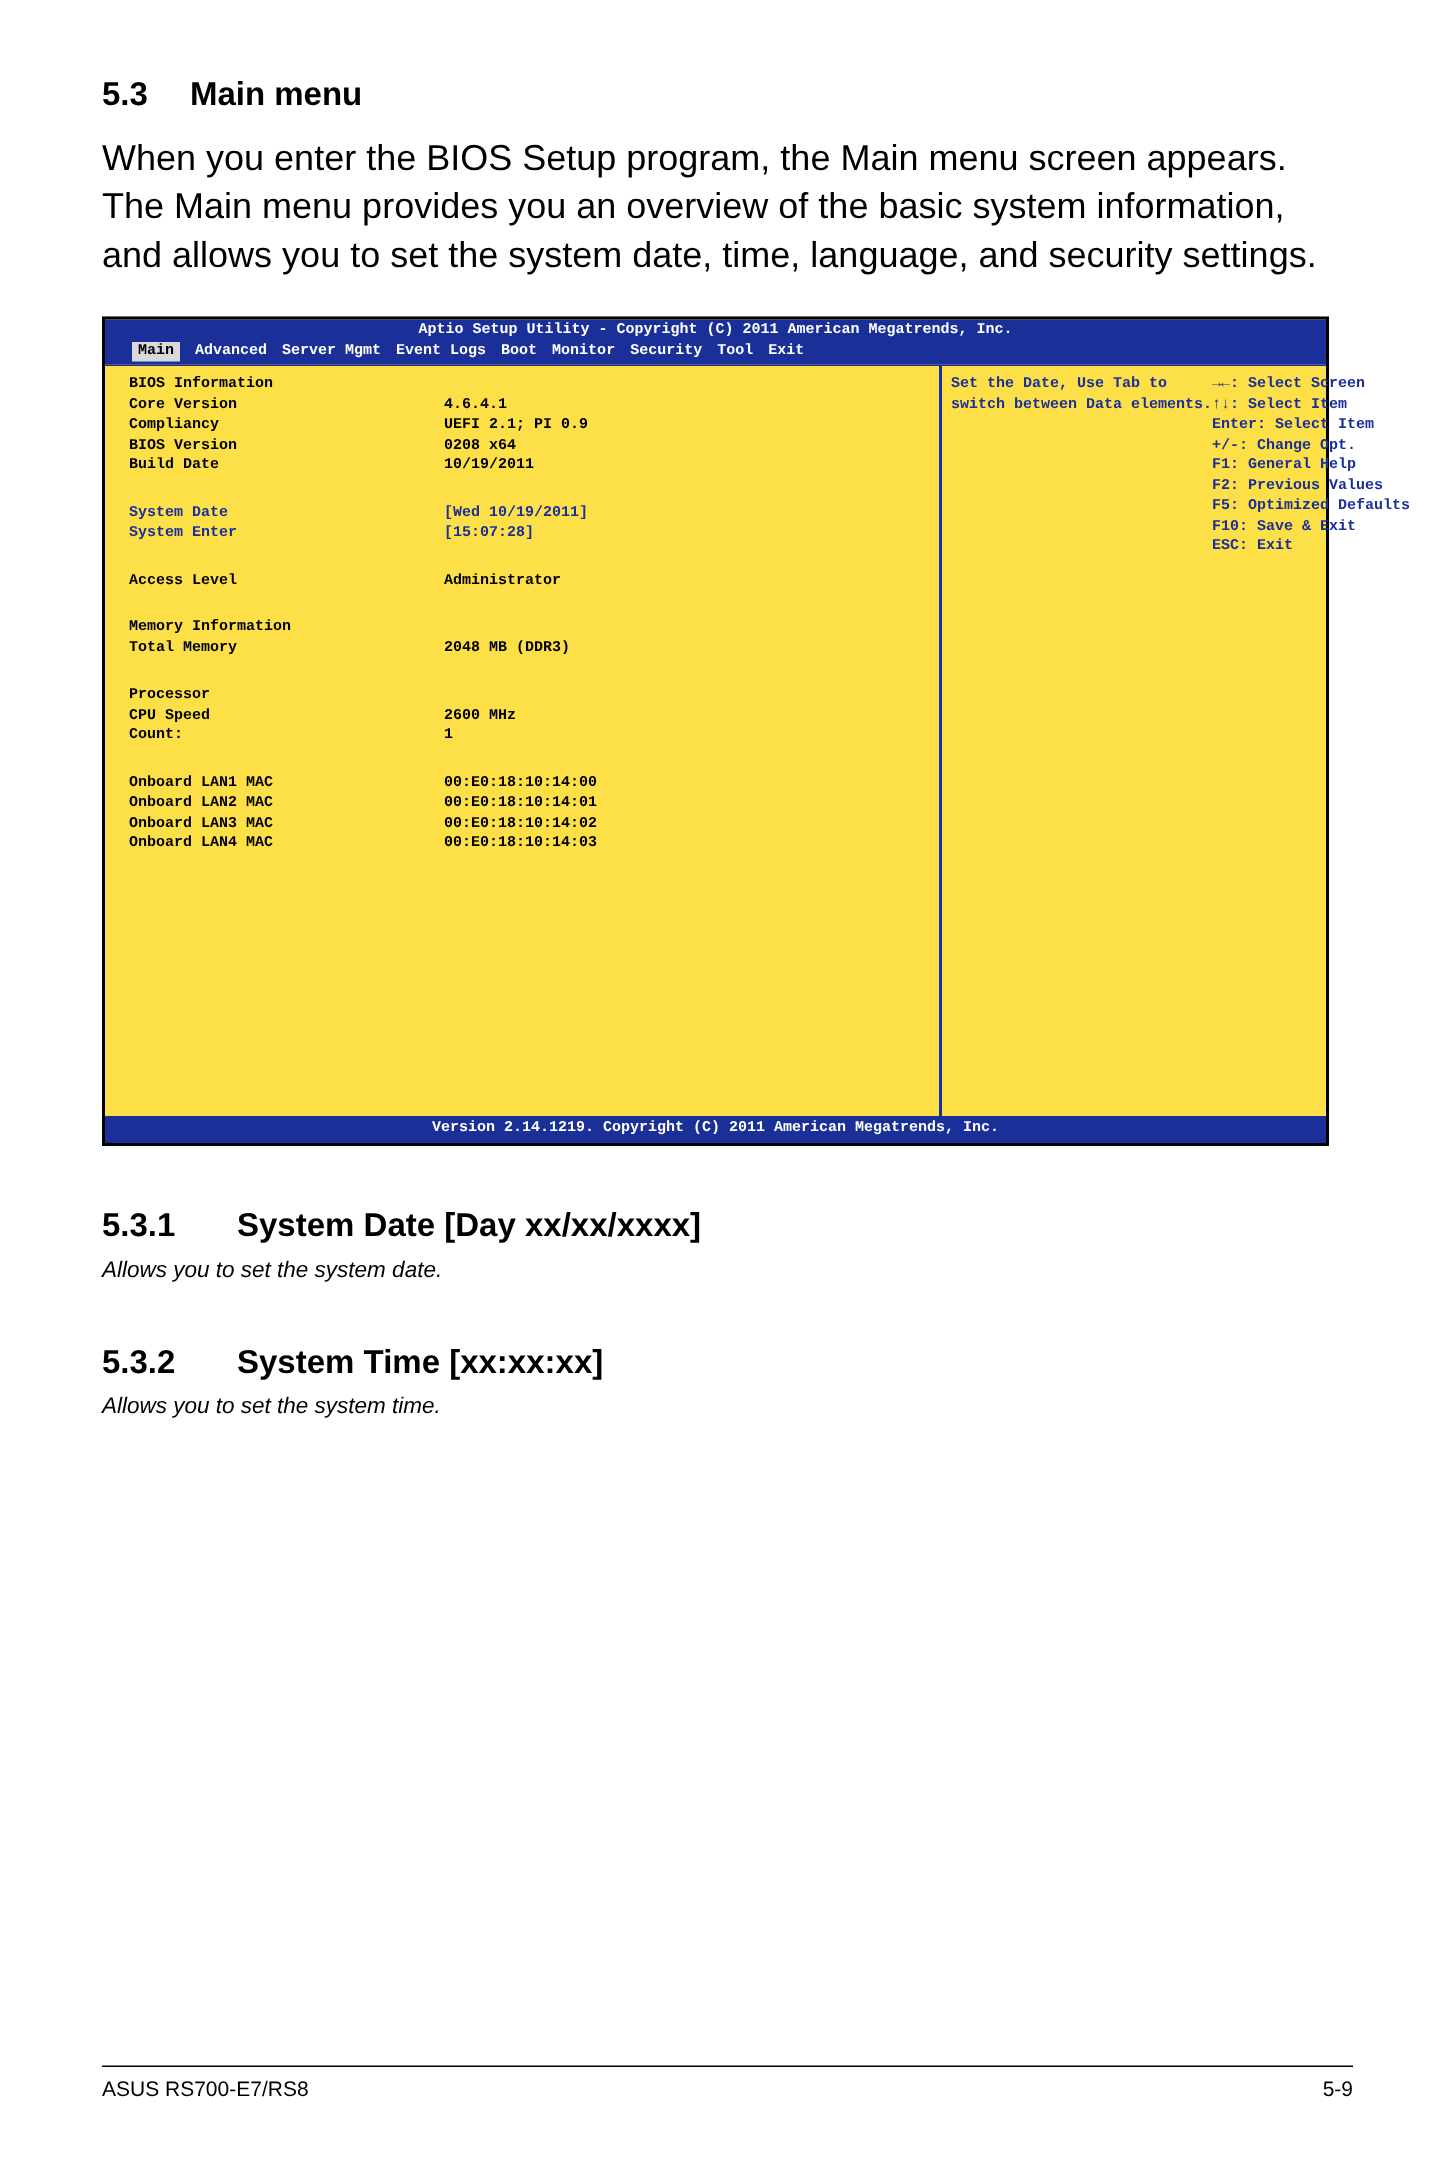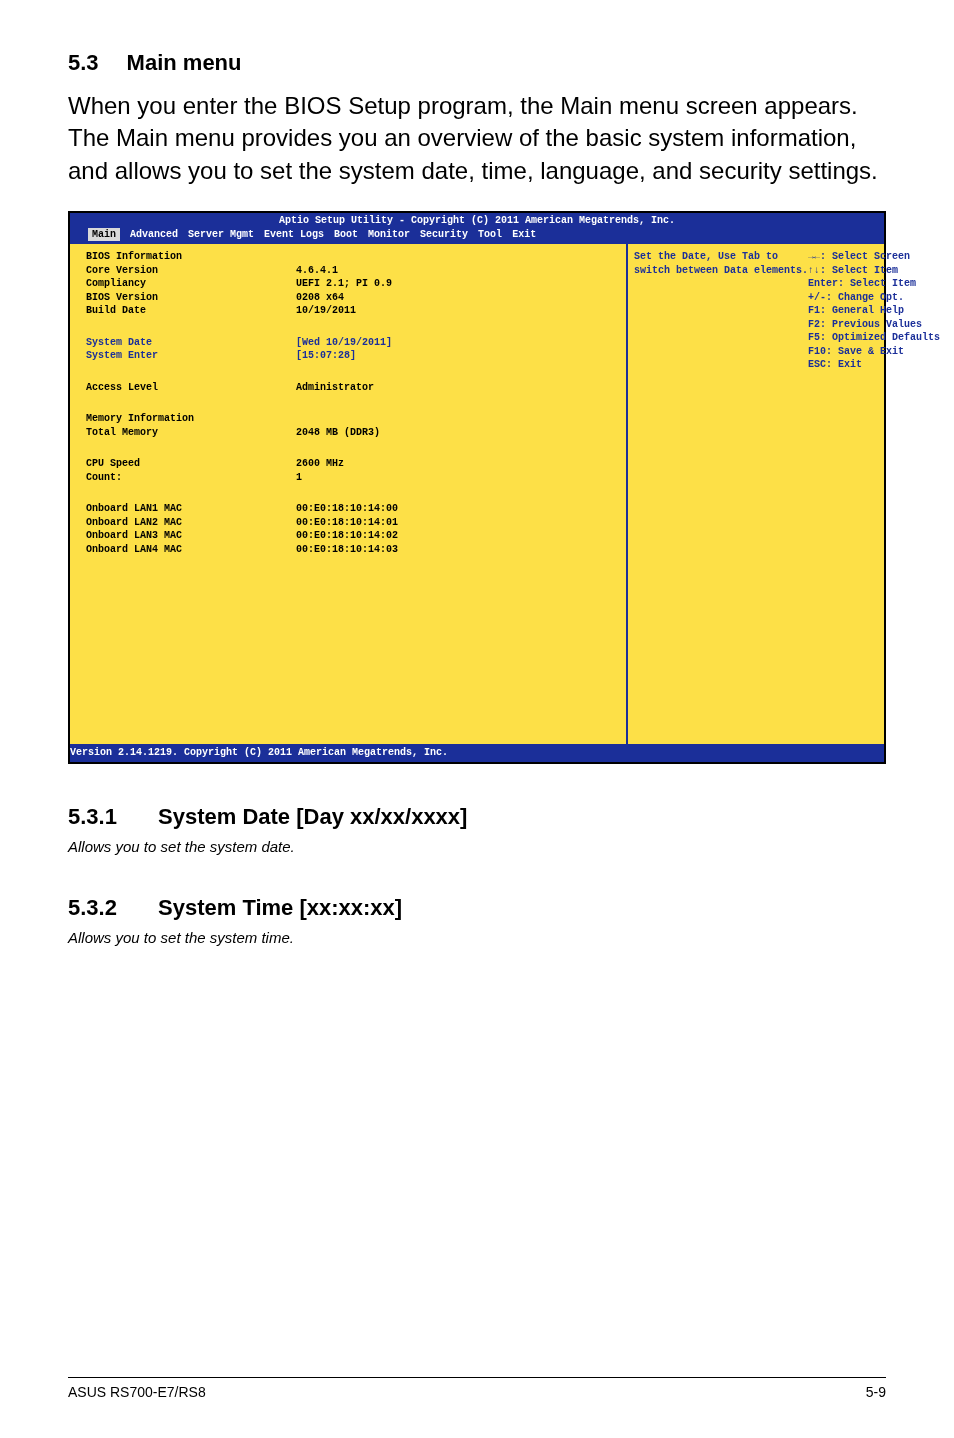--- a/index.html
+++ b/index.html
@@ -62,42 +62,42 @@
   }
   .kv-row { display: flex; }
   .kv-label { width: 210px; }
   .kv-value { flex: 1; }
   .highlight { color: #1b2f99; }
   .bios-section-gap { height: 18px; }
   .help-text div { white-space: nowrap; }
   .bios-footer {
     background: #1b2f99;
     color: #fff;
-    text-align: left;
+    text-align: center;
     padding: 2px 0;
   }
 
   h2.subhead {
     font-size: 22px;
     font-weight: bold;
     margin-top: 40px;
     margin-bottom: 8px;
   }
   h2.subhead .num { display: inline-block; width: 90px; }
   p.subtext {
     font-size: 15px;
     margin-bottom: 10px;
     font-style: italic;
   }
 
   .page-footer {
     position: absolute;
     bottom: 38px;
     left: 68px;
-    right: 68px;
+    right: 52px;
     border-top: 1px solid #000;
     padding-top: 6px;
     font-size: 14px;
     display: flex;
     justify-content: space-between;
   }
 </style>
 </head>
 <body>
 
@@ -162,20 +162,23 @@
       <div class="bios-section-gap"></div>
       <div class="kv-row">
           <span class="kv-label">Memory Information</span>
         </div>
       <div class="kv-row">
           <span class="kv-label">Total Memory</span>
           <span class="kv-value">2048 MB (DDR3)</span>
         </div>
 
       <div class="bios-section-gap"></div>
+      <div class="kv-row">
+          <span class="kv-label">Processor</span>
+        </div>
       <div class="kv-row">
           <span class="kv-label">CPU Speed</span>
           <span class="kv-value">2600 MHz</span>
         </div>
       <div class="kv-row">
           <span class="kv-label">Count:</span>
           <span class="kv-value">1</span>
         </div>
 
       <div class="bios-section-gap"></div>

